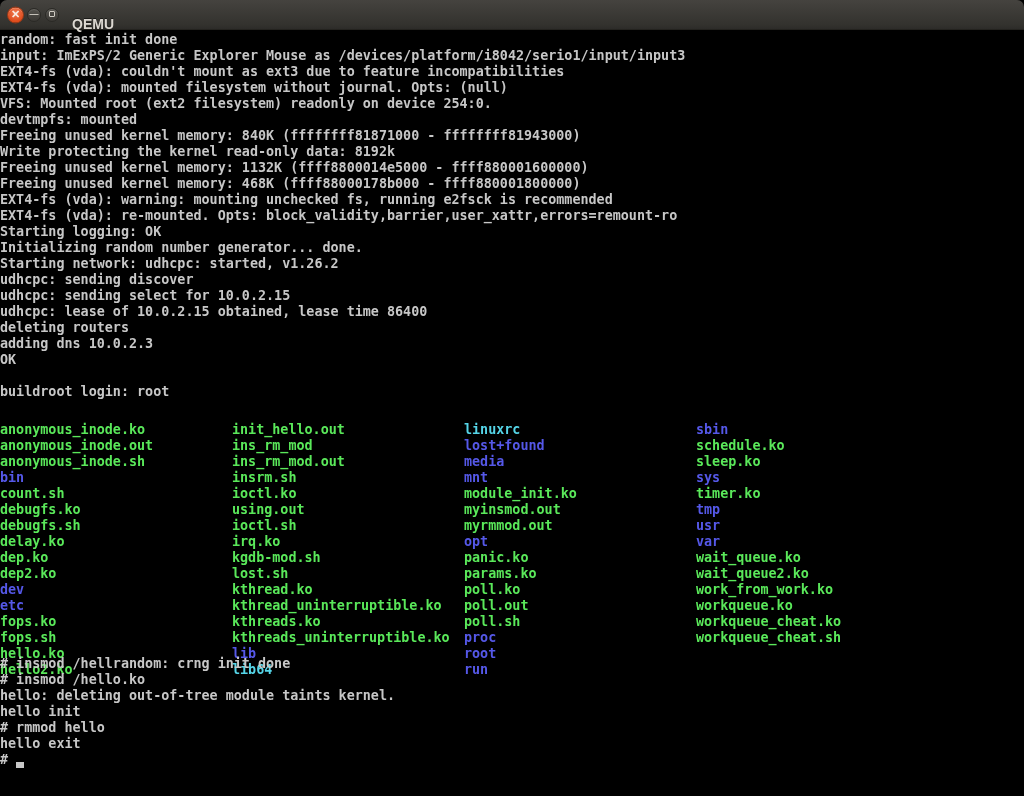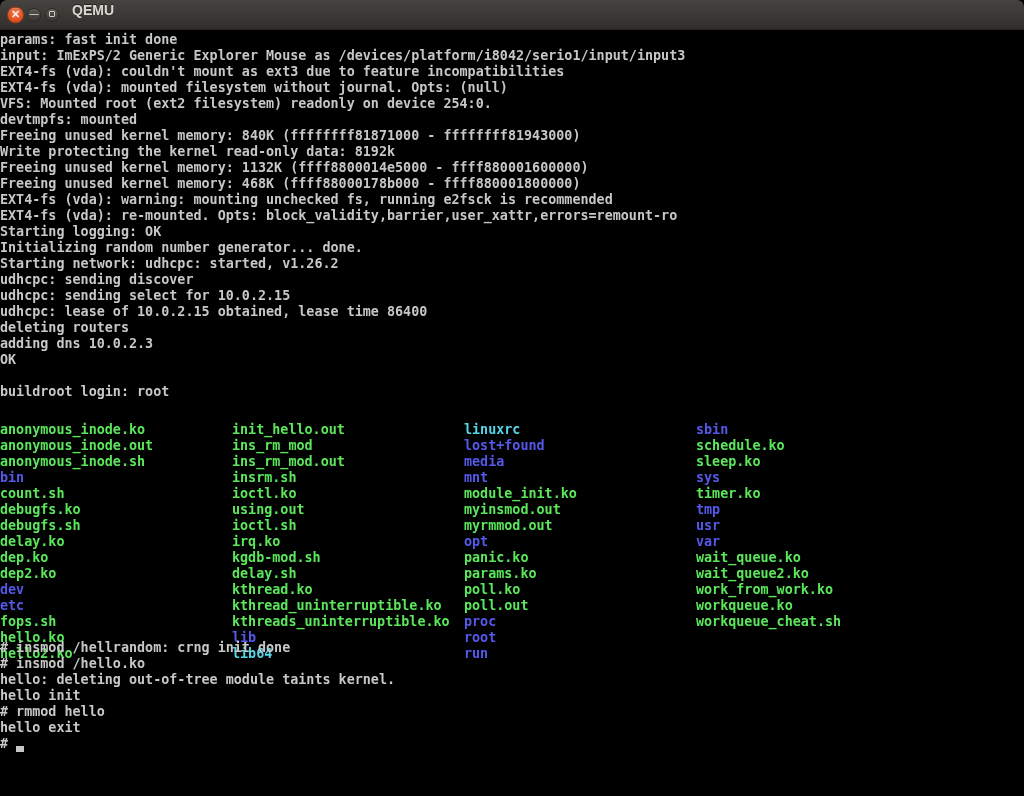--- a/index.html
+++ b/index.html
@@ -29,21 +29,21 @@
     width: 14px; height: 14px;
     background: linear-gradient(#54524d, #3a3834);
     border: 1px solid #2a2925;
     box-shadow: inset 0 1px 0 rgba(255,255,255,.12);
   }
   .tbtn.min { left: 27px; }
   .tbtn.max { left: 45px; }
   .tbtn.gray span { color: #cfcbc3; font: bold 9px/9px "Liberation Sans", sans-serif; margin-top: -1px; }
   .maxbox { width: 6px; height: 6px; border: 1px solid #cfcbc3; border-radius: 1px; display: block; }
   .title {
-    position: absolute; left: 72px; top: 2px; height: 30px; line-height: 30px;
+    position: absolute; left: 72px; top: 16px; height: 30px; line-height: 30px;
     color: #dcd8d1; font: bold 14px "Liberation Sans", sans-serif;
     text-shadow: 0 -1px 0 rgba(0,0,0,.5);
   }
 
   
   .screen {
     flex: 1 1 auto; background: var(--bg, #000);
     overflow: hidden; padding-top: 2px;
   }
   .line {
@@ -71,21 +71,21 @@
     </div>
     <div class="tbtn gray min">
       <span>—</span>
     </div>
     <div class="tbtn gray max">
       <span class="maxbox"></span>
     </div>
     <div class="title">QEMU</div>
   </div>
   <div class="screen">
-      <div class="line">params: fast init done</div>
+      <div class="line">random: fast init done</div>
       <div class="line">input: ImExPS/2 Generic Explorer Mouse as /devices/platform/i8042/serio1/input/input3</div>
       <div class="line">EXT4-fs (vda): couldn't mount as ext3 due to feature incompatibilities</div>
       <div class="line">EXT4-fs (vda): mounted filesystem without journal. Opts: (null)</div>
       <div class="line">VFS: Mounted root (ext2 filesystem) readonly on device 254:0.</div>
       <div class="line">devtmpfs: mounted</div>
       <div class="line">Freeing unused kernel memory: 840K (ffffffff81871000 - ffffffff81943000)</div>
       <div class="line">Write protecting the kernel read-only data: 8192k</div>
       <div class="line">Freeing unused kernel memory: 1132K (ffff8800014e5000 - ffff880001600000)</div>
       <div class="line">Freeing unused kernel memory: 468K (ffff88000178b000 - ffff880001800000)</div>
       <div class="line">EXT4-fs (vda): warning: mounting unchecked fs, running e2fsck is recommended</div>
@@ -103,23 +103,24 @@
       <div class="line">buildroot login: root</div>
       <div class="line"><span class="cell file colw">anonymous_inode.ko</span><span class="cell file colw">init_hello.out</span><span class="cell link colw">linuxrc</span><span class="cell dir">sbin</span></div>
       <div class="line"><span class="cell file colw">anonymous_inode.out</span><span class="cell file colw">ins_rm_mod</span><span class="cell dir colw">lost+found</span><span class="cell file">schedule.ko</span></div>
       <div class="line"><span class="cell file colw">anonymous_inode.sh</span><span class="cell file colw">ins_rm_mod.out</span><span class="cell dir colw">media</span><span class="cell file">sleep.ko</span></div>
       <div class="line"><span class="cell dir colw">bin</span><span class="cell file colw">insrm.sh</span><span class="cell dir colw">mnt</span><span class="cell dir">sys</span></div>
       <div class="line"><span class="cell file colw">count.sh</span><span class="cell file colw">ioctl.ko</span><span class="cell file colw">module_init.ko</span><span class="cell file">timer.ko</span></div>
       <div class="line"><span class="cell file colw">debugfs.ko</span><span class="cell file colw">using.out</span><span class="cell file colw">myinsmod.out</span><span class="cell dir">tmp</span></div>
       <div class="line"><span class="cell file colw">debugfs.sh</span><span class="cell file colw">ioctl.sh</span><span class="cell file colw">myrmmod.out</span><span class="cell dir">usr</span></div>
       <div class="line"><span class="cell file colw">delay.ko</span><span class="cell file colw">irq.ko</span><span class="cell dir colw">opt</span><span class="cell dir">var</span></div>
       <div class="line"><span class="cell file colw">dep.ko</span><span class="cell file colw">kgdb-mod.sh</span><span class="cell file colw">panic.ko</span><span class="cell file">wait_queue.ko</span></div>
-      <div class="line"><span class="cell file colw">dep2.ko</span><span class="cell file colw">delay.sh</span><span class="cell file colw">params.ko</span><span class="cell file">wait_queue2.ko</span></div>
+      <div class="line"><span class="cell file colw">dep2.ko</span><span class="cell file colw">lost.sh</span><span class="cell file colw">params.ko</span><span class="cell file">wait_queue2.ko</span></div>
       <div class="line"><span class="cell dir colw">dev</span><span class="cell file colw">kthread.ko</span><span class="cell file colw">poll.ko</span><span class="cell file">work_from_work.ko</span></div>
       <div class="line"><span class="cell dir colw">etc</span><span class="cell file colw">kthread_uninterruptible.ko</span><span class="cell file colw">poll.out</span><span class="cell file">workqueue.ko</span></div>
+      <div class="line"><span class="cell file colw">fops.ko</span><span class="cell file colw">kthreads.ko</span><span class="cell file colw">poll.sh</span><span class="cell file">workqueue_cheat.ko</span></div>
       <div class="line"><span class="cell file colw">fops.sh</span><span class="cell file colw">kthreads_uninterruptible.ko</span><span class="cell dir colw">proc</span><span class="cell file">workqueue_cheat.sh</span></div>
       <div class="line"><span class="cell file colw">hello.ko</span><span class="cell dir colw">lib</span><span class="cell dir colw">root</span></div>
       <div class="line"><span class="cell file colw">hello2.ko</span><span class="cell link colw">lib64</span><span class="cell dir colw">run</span></div>
       <div class="line"># insmod /hellrandom: crng init done</div>
       <div class="line"># insmod /hello.ko</div>
       <div class="line">hello: deleting out-of-tree module taints kernel.</div>
       <div class="line">hello init</div>
       <div class="line"># rmmod hello</div>
       <div class="line">hello exit</div>
       <div class="line"><span># </span><span class="cursor"></span></div>

